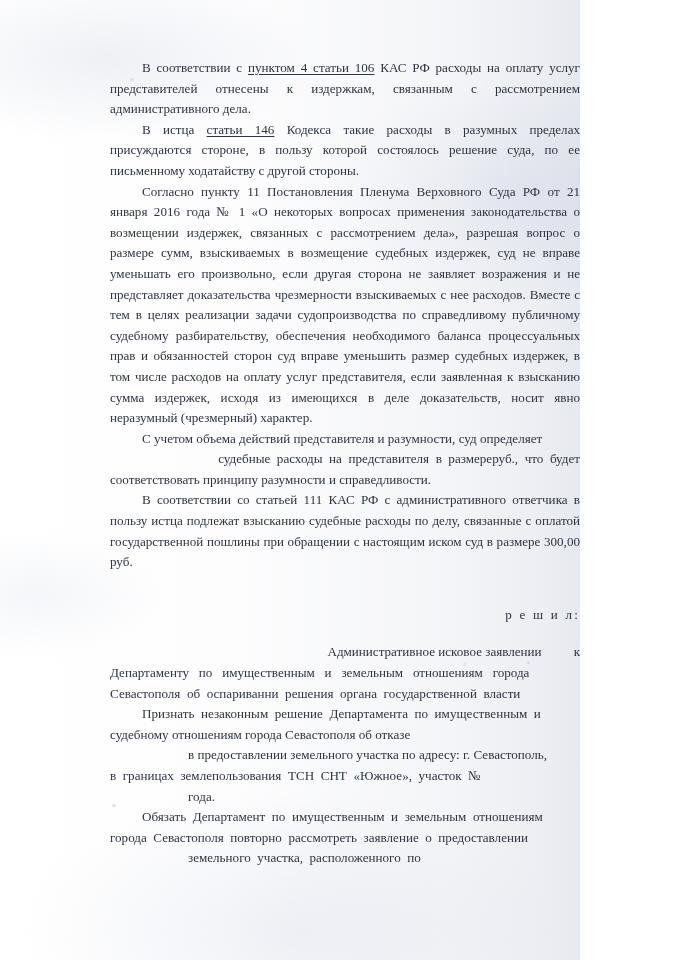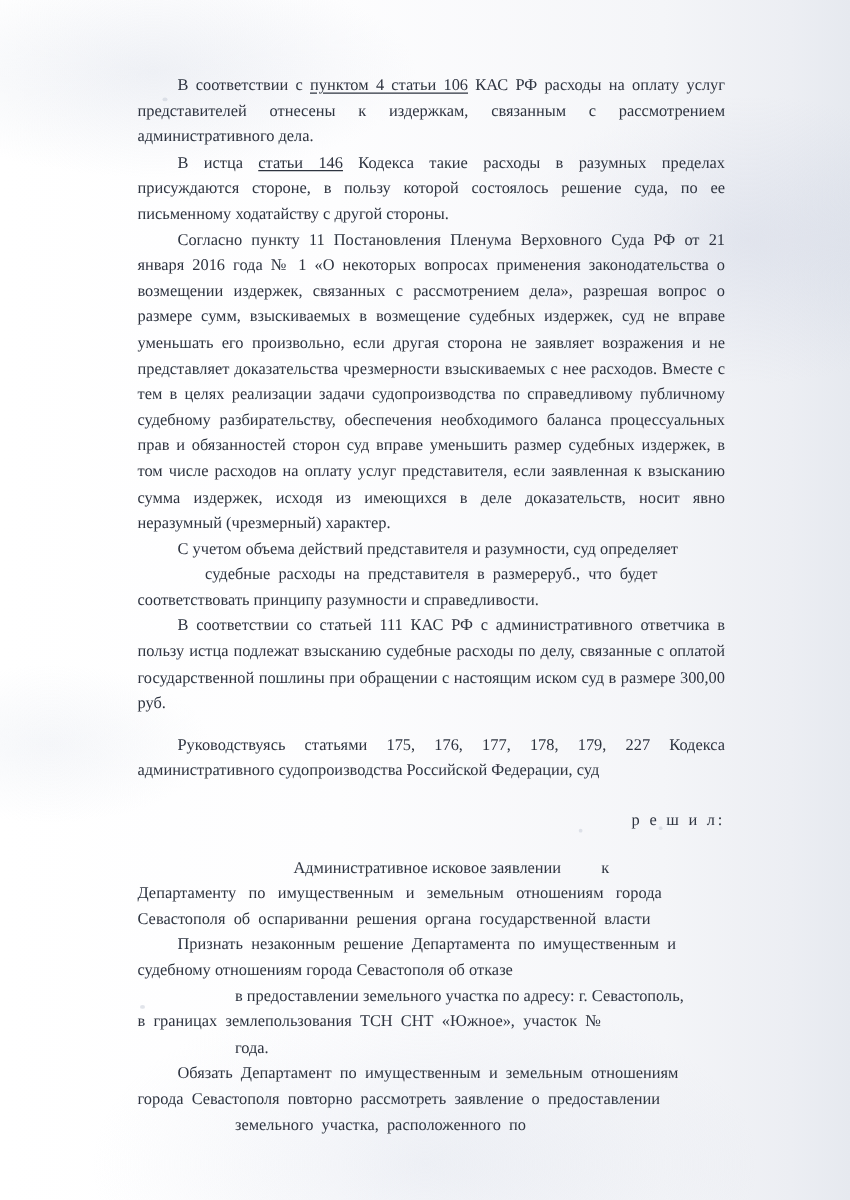--- a/index.html
+++ b/index.html
@@ -11,21 +11,21 @@
     width: 680px;
     height: 960px;
     background: #ffffff;
     font-family: "Liberation Serif", "DejaVu Serif", serif;
     overflow: hidden;
   }
 
   
   #scan-page {
     position: relative;
-    width: 680px;
+    width: 580px;
     height: 960px;
     background:
       linear-gradient(90deg,
         #ffffff 0%,
         #fdfdfe 40%,
         #f4f5f8 78%,
         #eceef3 93%,
         #e6e9ef 100%),
       #fbfbfd;
     box-sizing: border-box;
@@ -83,21 +83,21 @@
   
   .gap-sm { height: 13px; }
 
   
   .ln {
     display: block;
     white-space: pre-wrap;
   }
   .ln-just {
     display: flex;
-    justify-content: center;
+    justify-content: flex-end;
     width: 100%;
   }
   .ln-just > span { white-space: pre; }
 
   .indent-1 { text-indent: 32px; }
   .indent-big { padding-left: 78px; }
 
   
   .speck {
     position: absolute;
@@ -138,23 +138,20 @@
       <span class="ln ln-just"><span>судебные  расходы  на  представителя  в  размере</span><span></span><span>руб.,  что  будет</span></span>
       <span class="ln">соответствовать принципу разумности и справедливости.</span>
     </div>
 
     <p class="para">
       <span>В соответствии со статьей 111 КАС РФ с административного ответчика в пользу истца подлежат взысканию судебные расходы по делу, связанные с оплатой государственной пошлины при обращении с настоящим иском суд в размере 300,00 руб.</span>
     </p>
 
     <div class="gap-sm"></div>
 
-    <p class="para">
-      <span>Руководствуясь статьями 175, 176, 177, 178, 179, 227 Кодекса административного судопроизводства Российской Федерации, суд</span>
-    </p>
 
     <p class="verdict-line">р е ш и л:</p>
 
     <div>
       <span class="ln ln-just indent-1"><span>Административное исковое заявлении</span><span>к</span></span>
       <span class="ln">Департаменту   по   имущественным   и   земельным   отношениям   города</span>
       <span class="ln">Севастополя  об  оспариванни  решения  органа  государственной  власти</span>
     </div>
 
     <div>

